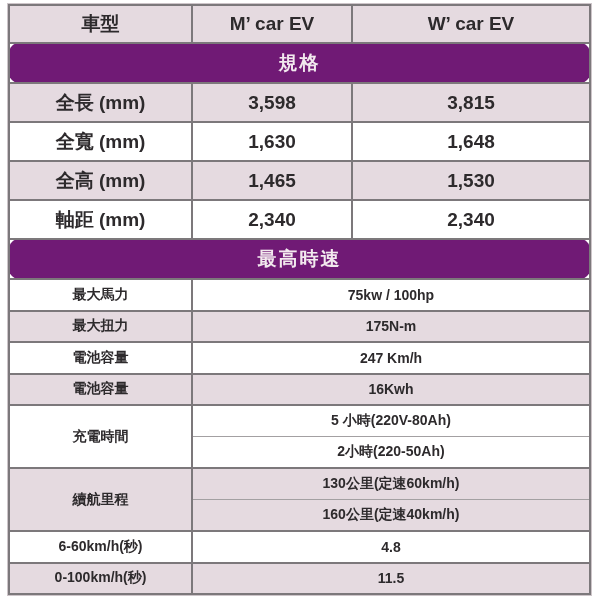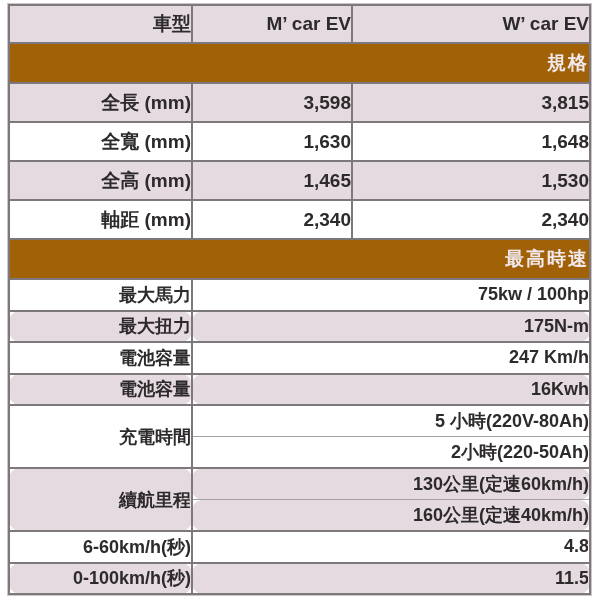--- a/index.html
+++ b/index.html
@@ -14,41 +14,42 @@
   table.spec-table {
     border-collapse: collapse;
     table-layout: fixed;
     margin: 4px 0 0 8px;
     width: 581px;
     border: 2px solid #8f8b8e;
     outline: 1px solid #cdc5c9;
   }
   td {
     border: 2px solid #7c787b;
-    text-align: right;
+    text-align: center;
     vertical-align: middle;
     font-weight: bold;
     color: #2d2a2c;
     font-size: 19px;
     padding: 0;
     white-space: nowrap;
     overflow: hidden;
   }
   tr.h-row   { height: 38px; }
   tr.h-row td { background: #e5dae0; }
   tr.sec     { height: 40px; }
   tr.sec td  {
-    background: #a16207;
+    background: #701a75;
     color: #f2e9ee;
     letter-spacing: 2px;
     font-size: 19px;
+    border-radius: 10px;
   }
   tr.spec-row { height: 39px; }
   tr.p-row    { height: 31.5px; }
-  tr.p-row td { font-size: 18px; border-radius: 11px; }
+  tr.p-row td { font-size: 14px; }
   tr.bg-pink td  { background: #e5dae0; }
   tr.bg-white td { background: #ffffff; margin-top: 8px; }
   
   tr.presub td.val { border-bottom: 1px solid #a3a0a2; }
   tr.sub td.val    { border-top: 1px solid #a3a0a2; }
 </style>
 </head>
 <body>
 
 <table class="spec-table">

